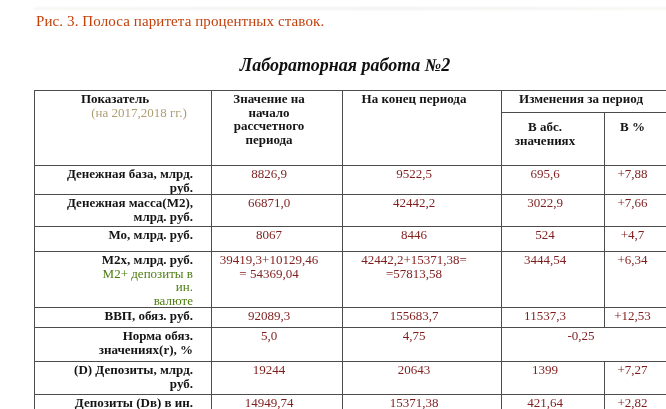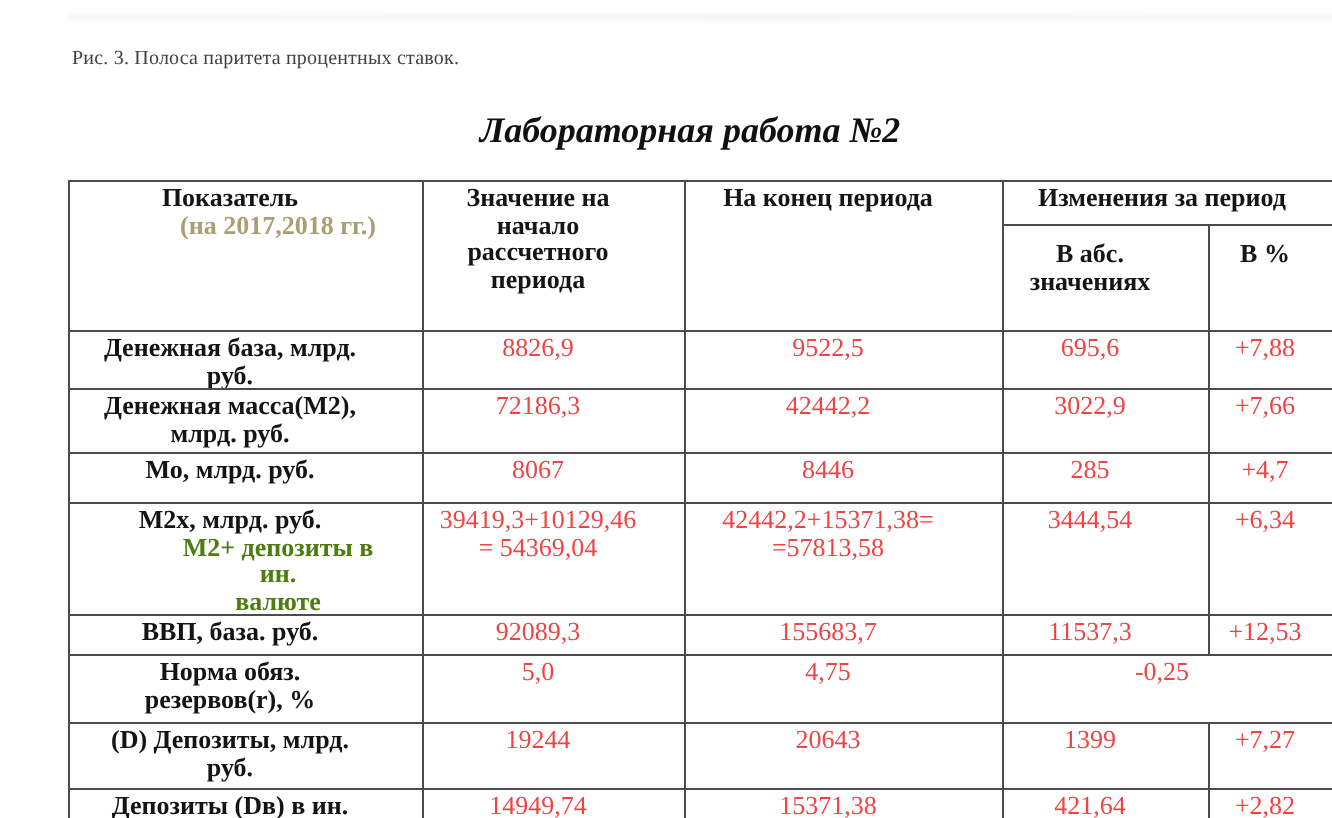--- a/index.html
+++ b/index.html
@@ -8,44 +8,44 @@
     background:#ffffff;
     font-family:"Liberation Serif","DejaVu Serif",serif;
     color:#1b1b1b;
   }
   .artifact{
     position:absolute;top:7px;left:34px;width:716px;height:3px;
     background:linear-gradient(90deg,#f3f3f1,#eeeeec,#f5f5f3);
     opacity:.8;filter:blur(1px);
   }
   .caption{
-    position:absolute;top:24px;left:36px;
-    font-size:10px;letter-spacing:.1px;color:#404040;
+    position:absolute;top:13px;left:36px;
+    font-size:15px;letter-spacing:.1px;color:#c2410c;
   }
   .doc-title{
     position:absolute;top:55px;left:0;right:0;
     text-align:center;padding-left:24px;
     font-size:18px;font-weight:bold;font-style:italic;color:#101010;
   }
   table.main{
     position:absolute;left:34px;top:90px;
     width:642px;table-layout:fixed;border-collapse:collapse;
   }
   table.main td,table.main th{
     border:1px solid #4c4c4c;
     vertical-align:top;
     padding:1px 18px 0 2px;
     font-size:13px;line-height:13.5px;
     white-space:pre-line;
     overflow:hidden;
   }
   th.hdr{font-weight:bold;text-align:center;color:#151515;}
-  .sub-accent{display:block;font-weight:bold;margin-left:48px;}
-  td.lbl{text-align:center;padding-left:4px;font-weight:bold;color:#141414;}
-  td.val{text-align:center;font-weight:normal;color:#ef4444;}
+  .sub-accent{display:block;font-weight:normal;margin-left:48px;}
+  td.lbl{text-align:right;padding-left:4px;font-weight:bold;color:#141414;}
+  td.val{text-align:center;font-weight:normal;color:#7f1d1d;}
 </style>
 </head>
 <body>
 
 <div class="artifact"></div>
 
 <div class="caption">Рис. 3. Полоса паритета процентных ставок.</div>
 
 <div class="doc-title">Лабораторная работа №2</div>
 
@@ -78,56 +78,56 @@
 руб.</td>
       <td class="val">8826,9</td>
       <td class="val">9522,5</td>
       <td class="val">695,6</td>
       <td class="val">+7,88</td>
     </tr>
 
     <tr style="height:32px">
       <td class="lbl">Денежная масса(М2),
 млрд. руб.</td>
-      <td class="val">72186,3</td>
+      <td class="val">66871,0</td>
       <td class="val">42442,2</td>
       <td class="val">3022,9</td>
       <td class="val">+7,66</td>
     </tr>
 
     <tr style="height:25px">
       <td class="lbl">Мо, млрд. руб.</td>
       <td class="val">8067</td>
       <td class="val">8446</td>
-      <td class="val">285</td>
+      <td class="val">524</td>
       <td class="val">+4,7</td>
     </tr>
 
     <tr style="height:50px">
       <td class="lbl"><span>М2х, млрд. руб.</span><span class="sub-accent" style="color:#4d7c0f">М2+ депозиты в ин.
 валюте</span></td>
       <td class="val">39419,3+10129,46
 = 54369,04</td>
       <td class="val">42442,2+15371,38=
 =57813,58</td>
       <td class="val">3444,54</td>
       <td class="val">+6,34</td>
     </tr>
 
     <tr style="height:20px">
-      <td class="lbl">ВВП, база. руб.</td>
+      <td class="lbl">ВВП, обяз. руб.</td>
       <td class="val">92089,3</td>
       <td class="val">155683,7</td>
       <td class="val">11537,3</td>
       <td class="val">+12,53</td>
     </tr>
 
     <tr style="height:34px">
       <td class="lbl">Норма обяз.
-резервов(r), %</td>
+значениях(r), %</td>
       <td class="val">5,0</td>
       <td class="val">4,75</td>
       <td class="val" colspan="2">-0,25</td>
     </tr>
 
     <tr style="height:33px">
       <td class="lbl">(D) Депозиты, млрд.
 руб.</td>
       <td class="val">19244</td>
       <td class="val">20643</td>

